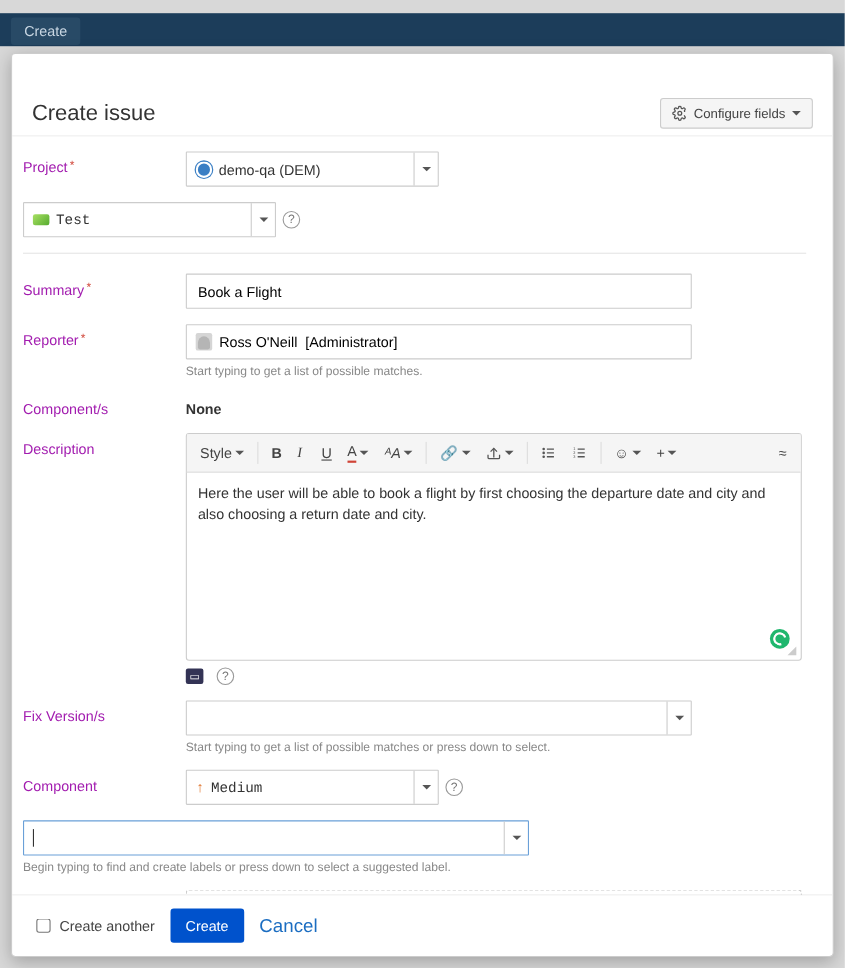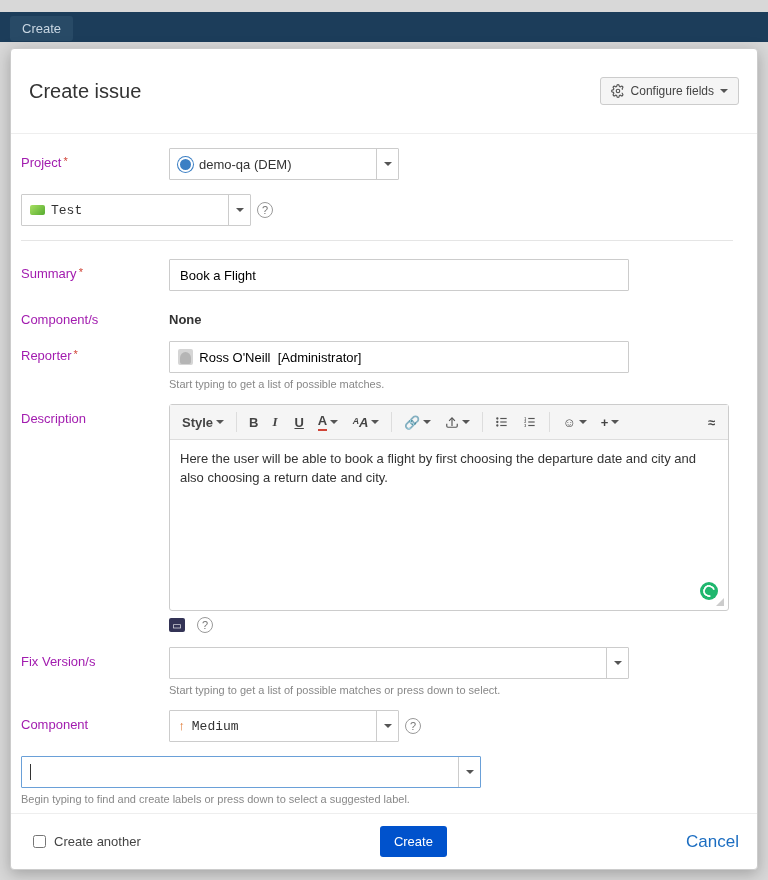--- a/index.html
+++ b/index.html
@@ -10,21 +10,21 @@
   .create-top { position:absolute; top:16px; left:10px; background:#284a66; color:#c9d7e3; padding:5px 12px; border-radius:3px; font-size:13px; }
 
   .modal {
     position:absolute; top:48px; left:10px; right:10px; bottom:10px;
     background:#fff; border:1px solid #ccc; border-radius:4px;
     box-shadow:0 4px 15px rgba(0,0,0,0.25);
     display:flex; flex-direction:column;
   }
 
   .modal-header {
-    padding:28px 18px; display:flex; align-items:center; justify-content:space-between;
+    padding:6px 18px; display:flex; align-items:center; justify-content:space-between;margin-top:34px;
   }
   .modal-title { font-size:20px; color:#333; font-weight:normal; }
   .configure-btn {
     border:1px solid #ccc; background:#f5f5f5; padding:6px 10px; border-radius:3px;
     display:flex; align-items:center; gap:6px; font-size:12px; color:#444; cursor:pointer;
   }
   .caret { width:0; height:0; border-left:4px solid transparent; border-right:4px solid transparent; border-top:4px solid #555; display:inline-block; vertical-align:middle; }
 
   .modal-body {
     flex:1; overflow-y:auto; padding:4px 0 10px 0;
@@ -54,21 +54,21 @@
 
   .none-val { font-weight:bold; color:#333; padding-top:7px; display:inline-block; }
 
   .rte {
     border:1px solid #ccc; border-radius:3px; width:560px;
   }
   .rte-toolbar {
     background:#f5f5f5; border-bottom:1px solid #ddd; padding:4px 6px;
     display:flex; align-items:center; gap:2px; flex-wrap:wrap;
   }
-  .tb-btn { padding:4px 6px; border-radius:3px; color:#444; cursor:pointer; min-width:20px; text-align:center; display:inline-flex; align-items:center; gap:3px;font-weight:bold; }
+  .tb-btn { padding:4px 6px; border-radius:3px; color:#444; cursor:pointer; min-width:20px; text-align:center; display:inline-flex; align-items:center; gap:3px; }
   .tb-sep { width:1px; height:20px; background:#ddd; margin:0 4px; }
   .rte-body { min-height:170px; padding:10px; font-size:13px; color:#333; line-height:1.45; position:relative; resize:both; }
   .rte-resize { position:absolute; right:2px; bottom:2px; width:12px; height:12px; }
   .rte-resize::before { content:""; position:absolute; right:2px; bottom:2px; width:0; height:0; border-left:8px solid transparent; border-bottom:8px solid #ccc; }
   .grammarly { position:absolute; right:10px; bottom:10px; width:18px; height:18px; border-radius:50%; background:#1fb76e; }
   .grammarly::after { content:""; position:absolute; inset:3px; border:2px solid #fff; border-radius:50%; border-right-color:transparent; transform:rotate(30deg); }
 
   .below-rte { margin-top:6px; display:flex; align-items:center; gap:6px; }
   .mini-badge { background:#335; color:#fff; border-radius:2px; width:16px; height:14px; display:flex; align-items:center; justify-content:center; font-size:10px; }
 
@@ -83,21 +83,21 @@
     text-align:center; color:#555;
   }
   .attach-box a { color:#1b6dc1; text-decoration:none; cursor:pointer; }
 
   .labels-box { border:1px solid #6aa0d8; }
 
   .gear-icon svg, .cloud-icon svg { display:block; }
 
   .modal-footer {
     border-top:1px solid #eee; padding:12px 18px;
-    display:flex; align-items:center; justify-content:space-between; gap:14px;
+    display:flex; align-items:center; justify-content:flex-start; gap:14px;
   }
   .chk-wrap { display:flex; align-items:center; gap:5px; font-size:13px; color:#444; }
   .btn-primary { background:#0052cc; color:#fff; border:none; padding:8px 14px; border-radius:3px; font-size:13px; cursor:pointer; }
   .btn-link { color:#1b6dc1; cursor:pointer; font-size:17px; }
 
   .icon-circ { width:15px; height:15px; border-radius:50%; background:#3b7fc4; display:inline-block; box-shadow:inset 0 0 0 2px #fff, 0 0 0 1px #3b7fc4; }
   .icon-test { width:15px; height:10px; background:linear-gradient(135deg,#a8e063,#56ab2f); border-radius:2px; display:inline-block; }
   .icon-arrow-up { color:#e0762f; font-weight:bold; }
   .avatar-sq { width:16px; height:16px; background:#d5d5d5; display:inline-block; border-radius:2px; margin-right:4px; position:relative; }
   .avatar-sq::after { content:""; position:absolute; inset:3px 2px 1px 2px; background:#b5b5b5; border-radius:50% 50% 2px 2px; }
@@ -162,34 +162,34 @@
       <div class="field-row">
         <div class="field-label required">Summary</div>
         <div class="field-content">
           <div class="text-input" style="width:460px;">
             <input type="text" value="Book a Flight" style="">
           </div>
         </div>
       </div>
 
       <div class="field-row">
-        <div class="field-label">Component/s</div>
-        <div class="field-content">
-          <span class="none-val">None</span>
-        </div>
-      </div>
-
-      <div class="field-row">
         <div class="field-label required">Reporter</div>
         <div class="field-content">
           <div class="text-input" style="width:460px;">
             <span class="avatar-sq"></span>
             <input type="text" value="Ross O'Neill  [Administrator]" style="">
           </div>
           <div class="hint">Start typing to get a list of possible matches.</div>
+        </div>
+      </div>
+
+      <div class="field-row">
+        <div class="field-label">Component/s</div>
+        <div class="field-content">
+          <span class="none-val">None</span>
         </div>
       </div>
 
       <div class="field-row">
         <div class="field-label">Description</div>
         <div class="field-content">
           <div class="rte">
             <div class="rte-toolbar">
               <span class="tb-btn">
                   <span>Style</span> 

